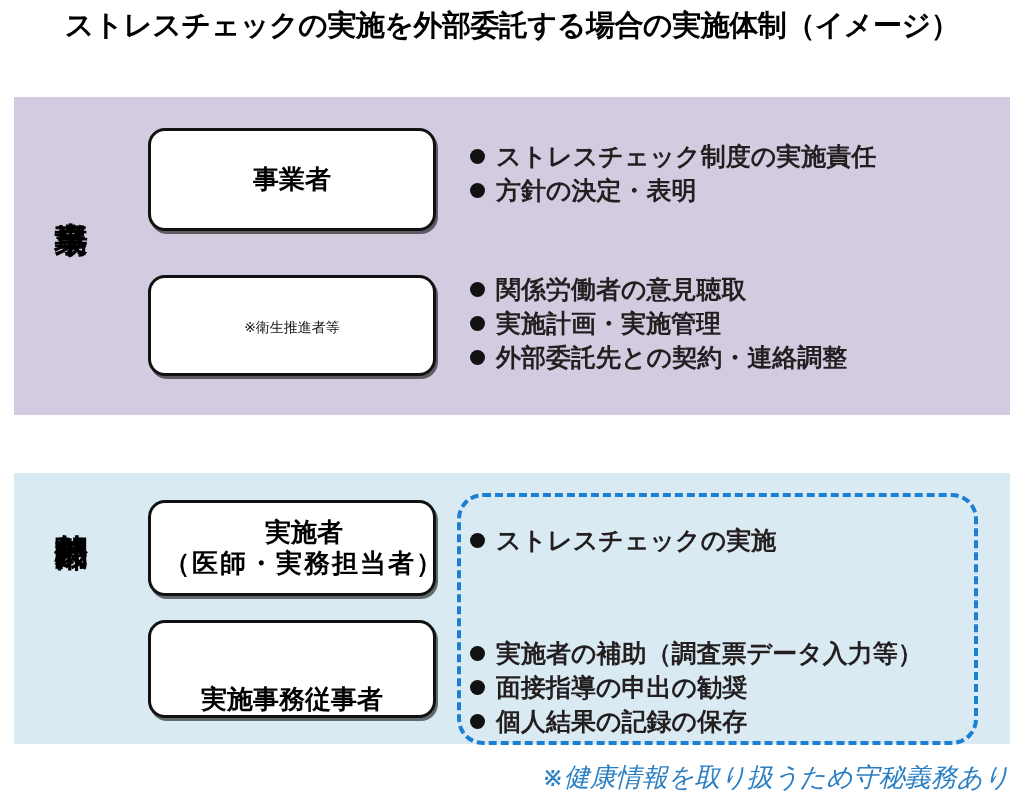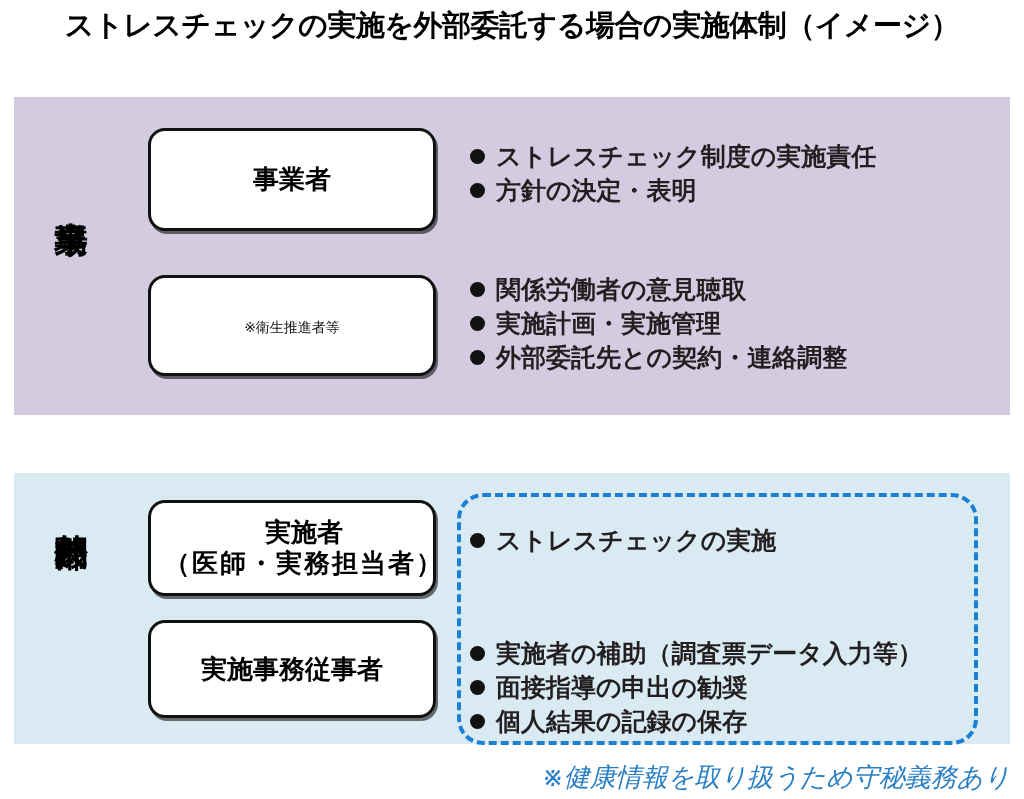--- a/index.html
+++ b/index.html
@@ -99,21 +99,21 @@
     font-weight: normal;
     line-height: 1.2;
     color: #111111;
     margin-top: 3px;
     white-space: nowrap;
   }
 
   .box-employer     { left: 148px; top: 128px; width: 288px; height: 103px; }
   .box-staff        { left: 148px; top: 275px; width: 288px; height: 101px; }
   .box-implementer  { left: 148px; top: 500px; width: 288px; height: 96px; padding-left: 24px; }
-  .box-clerk        { left: 148px; top: 620px; width: 288px; height: 98px; }
+  .box-clerk        { left: 148px; top: 620px; width: 288px; height: 98px; justify-content: flex-end; }
 
   
   .bullets {
     position: absolute;
     margin: 0;
     padding: 0;
     list-style: none;
     font-weight: bold;
   }
   .bullets li {

